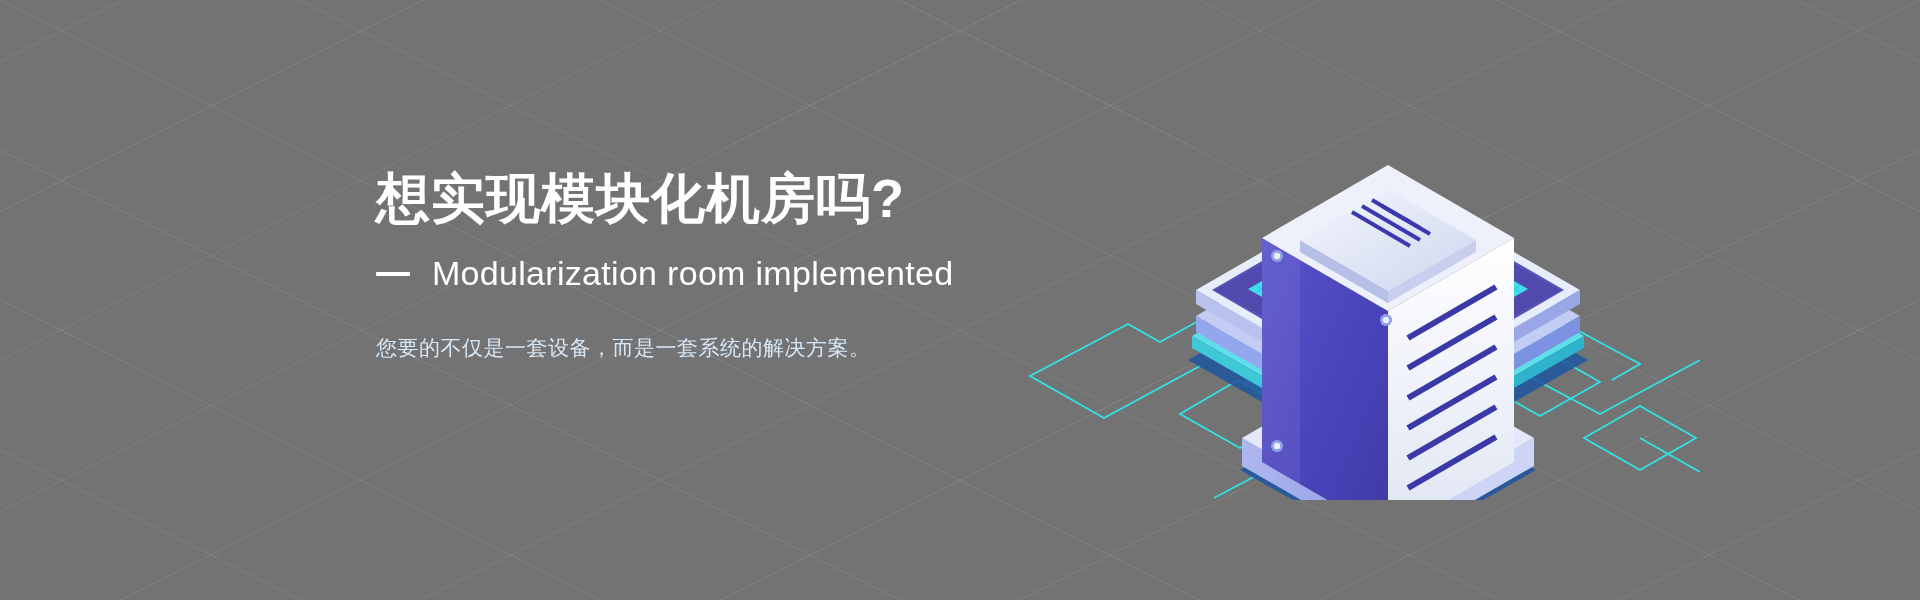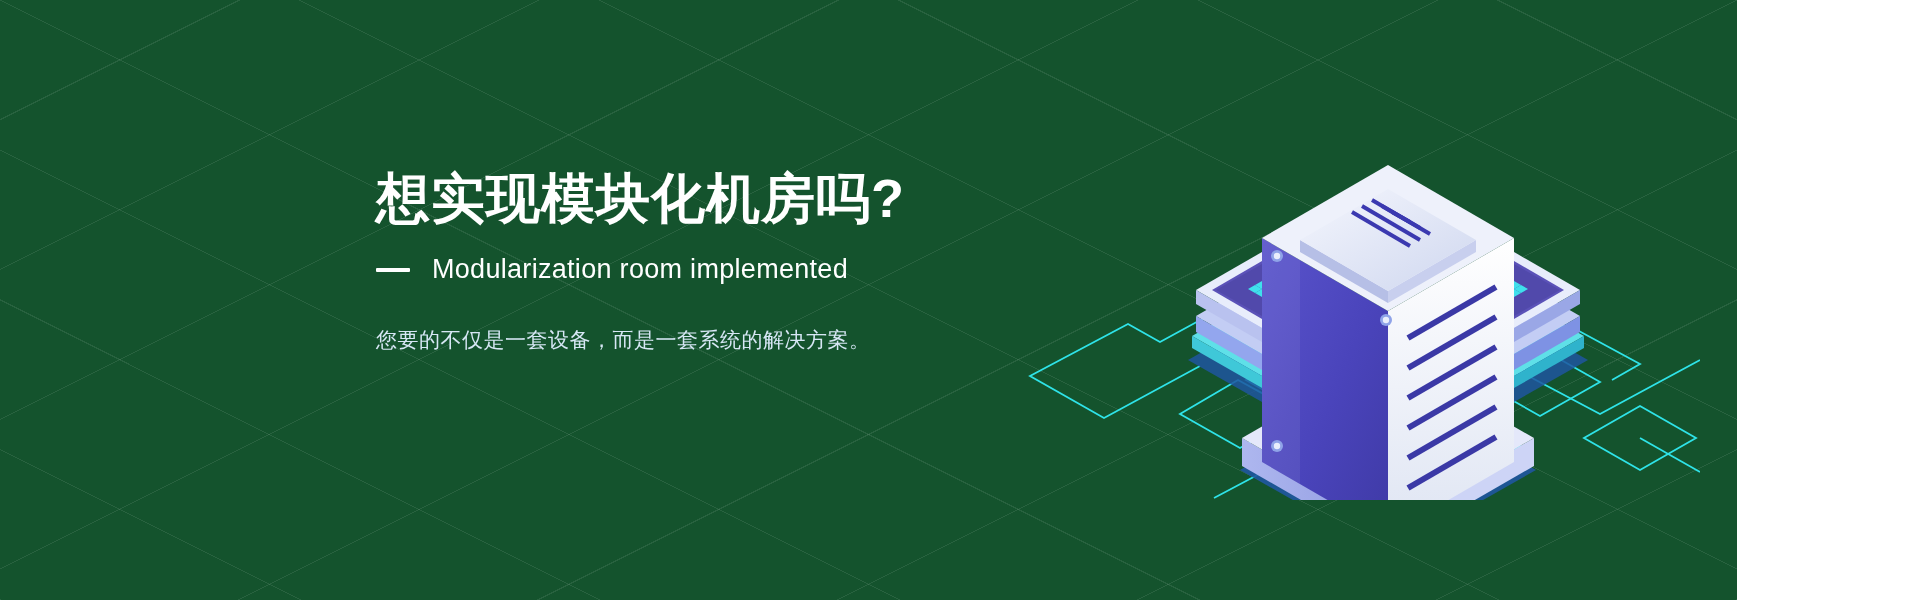--- a/index.html
+++ b/index.html
@@ -4,22 +4,22 @@
 <title>Banner</title>
 <style>
   * { margin:0; padding:0; box-sizing:border-box; }
   html, body {
     width:1920px; height:600px; overflow:hidden;
     font-family:"Liberation Sans","DejaVu Sans",sans-serif;
   }
 
   .banner {
     position:relative;
-    width:1737px; height:600px;
-    background:#14532d;
+    width:1920px; height:600px;
+    background:#737373;
     overflow:hidden;
   }
 
   
   .iso-grid {
     position:absolute; inset:0;
     background-image:
       repeating-linear-gradient(26.57deg,
         rgba(255,255,255,0.085) 0px,
         rgba(255,255,255,0.085) 1px,
@@ -54,21 +54,21 @@
   }
   .subline .dash {
     display:inline-block;
     width:34px; height:4px;
     background:#ffffff;
     border-radius:1px;
     margin-right:22px;
     flex:0 0 auto;
   }
   .subtitle {
-    font-size:27px;
+    font-size:34px;
     font-weight:400;
     color:#ffffff;
     letter-spacing:0.3px;
     white-space:nowrap;
   }
   .description {
     margin-top:41px;
     font-size:21px;
     font-weight:400;
     color:#d7e7f5;

